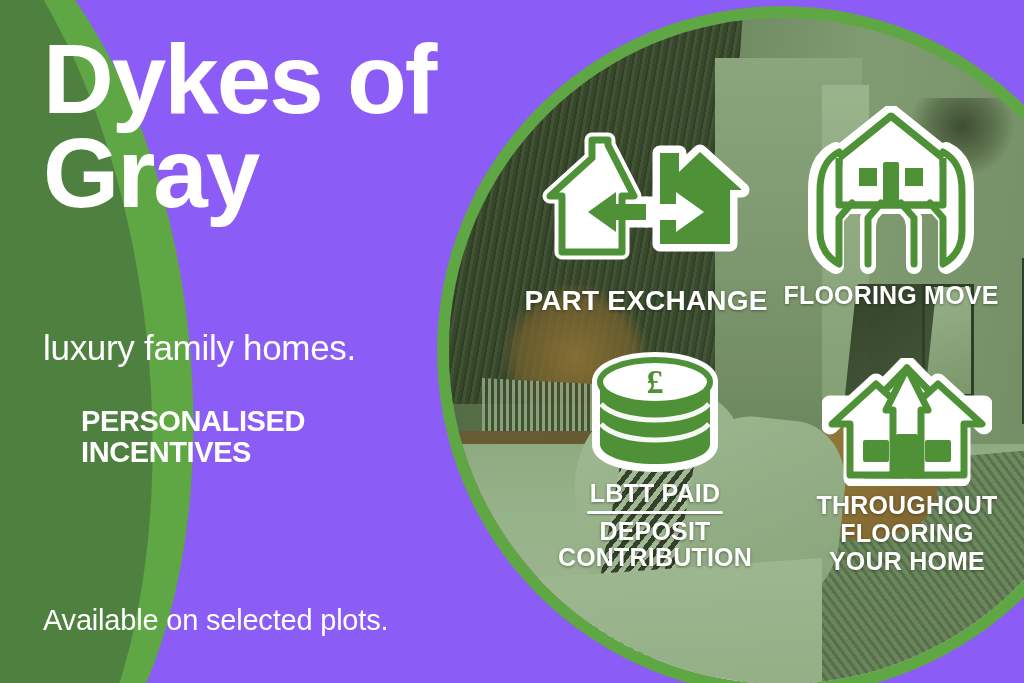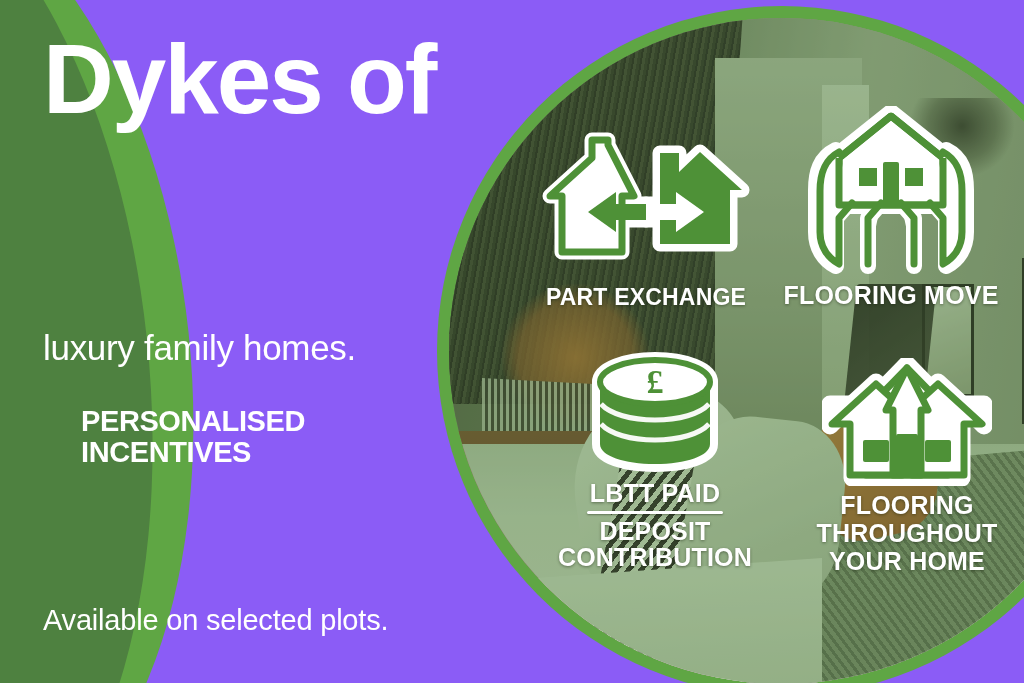--- a/index.html
+++ b/index.html
@@ -175,21 +175,21 @@
   }
   
   .feature{position:absolute;text-align:center;color:#fff;}
   .feature .glyph{display:block;margin:0 auto;}
   .feature .flabel{
     display:block;font-weight:700;line-height:1.04;
     text-shadow:0 1px 3px rgba(20,30,12,.45);
     letter-spacing:.2px;
   }
   #feat-part-exchange{left:514px;top:126px;width:264px;}
-  #feat-part-exchange .flabel{font-size:23px;margin-top:6px;}
+  #feat-part-exchange .flabel{font-size:28px;margin-top:6px;}
   #feat-assisted-move{left:782px;top:106px;width:218px;}
   #feat-assisted-move .flabel{font-size:25px;margin-top:4px;}
   #feat-lbtt{left:545px;top:352px;width:220px;}
   #feat-lbtt .flabel{font-size:25px;}
   #feat-lbtt .rule{
     width:136px;height:3px;background:#fff;margin:5px auto 4px auto;
     border-radius:2px;box-shadow:0 1px 2px rgba(20,30,12,.4);
   }
   #feat-flooring{left:800px;top:358px;width:214px;}
   #feat-flooring .flabel{font-size:25px;margin-top:2px;}
@@ -226,20 +226,21 @@
       </div>
       <div class="photo-tint"></div>
       <div class="photo-tint2"></div>
     </div>
   </div>
 
   <div class="copy">
 
     <div class="title">
       <span>Dykes of</span><br>
+      <span>Gray</span>
     </div>
 
     <div class="subtitle">
       <br>
       <span>luxury family homes.</span>
     </div>
 
     <div class="promo">
       <span class="big">PERSONALISED</span>
       <span class="big">INCENTIVES</span>
@@ -331,18 +332,18 @@
           <path d="M72 66 L116 26 L160 66 L142 66 L142 117 L90 117 L90 66 Z"></path>
           <path d="M64 52 L85 10 L106 52 L99 52 L99 117 L71 117 L71 52 Z"></path>
         </g>
         <g fill="#4E9137">
           <rect x="41" y="82" width="26" height="22" rx="2"></rect>
           <rect x="103" y="82" width="26" height="22" rx="2"></rect>
           <rect x="74" y="76" width="22" height="41" rx="2"></rect>
         </g>
       </svg>
     </span>
+    <span class="flabel">THROUGHOUT</span>
     <span class="flabel">FLOORING</span>
-    <span class="flabel">THROUGHOUT</span>
     <span class="flabel">YOUR HOME</span>
   </div>
 
 </div>
 
 </body></html>

